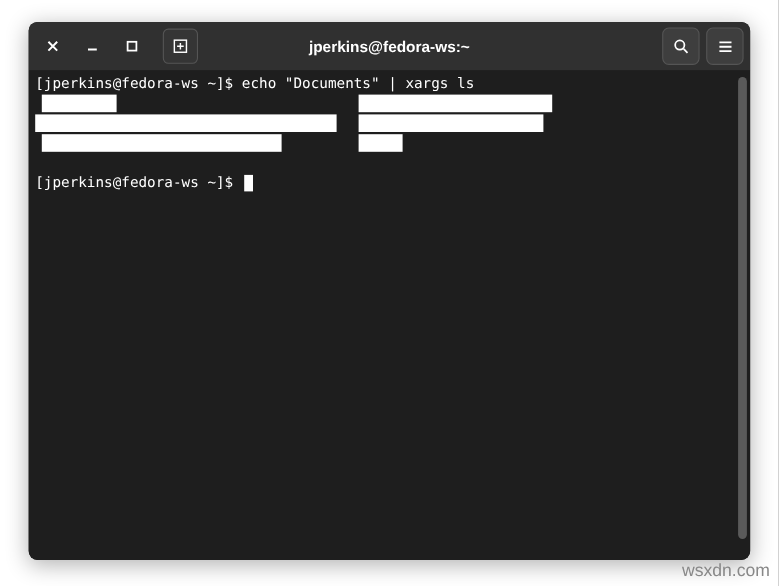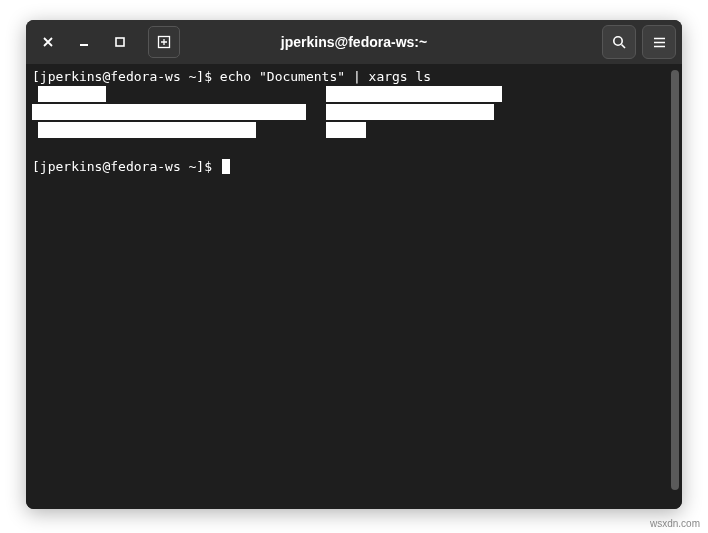--- a/index.html
+++ b/index.html
@@ -128,21 +128,21 @@
       top: 50px;
       width: 8px;
       height: 420px;
       background: #5a5a5a;
       border-radius: 4px;
     }
     .watermark {
       position: absolute;
       bottom: 4px;
       right: 8px;
-      font-size: 10px;
+      font-size: 16px;
       color: #888;
       font-family: sans-serif;
     }
   </style>
 </head>
 <body>
 
 <div class="window">
   <div class="titlebar">
     <div class="titlebar-left">

